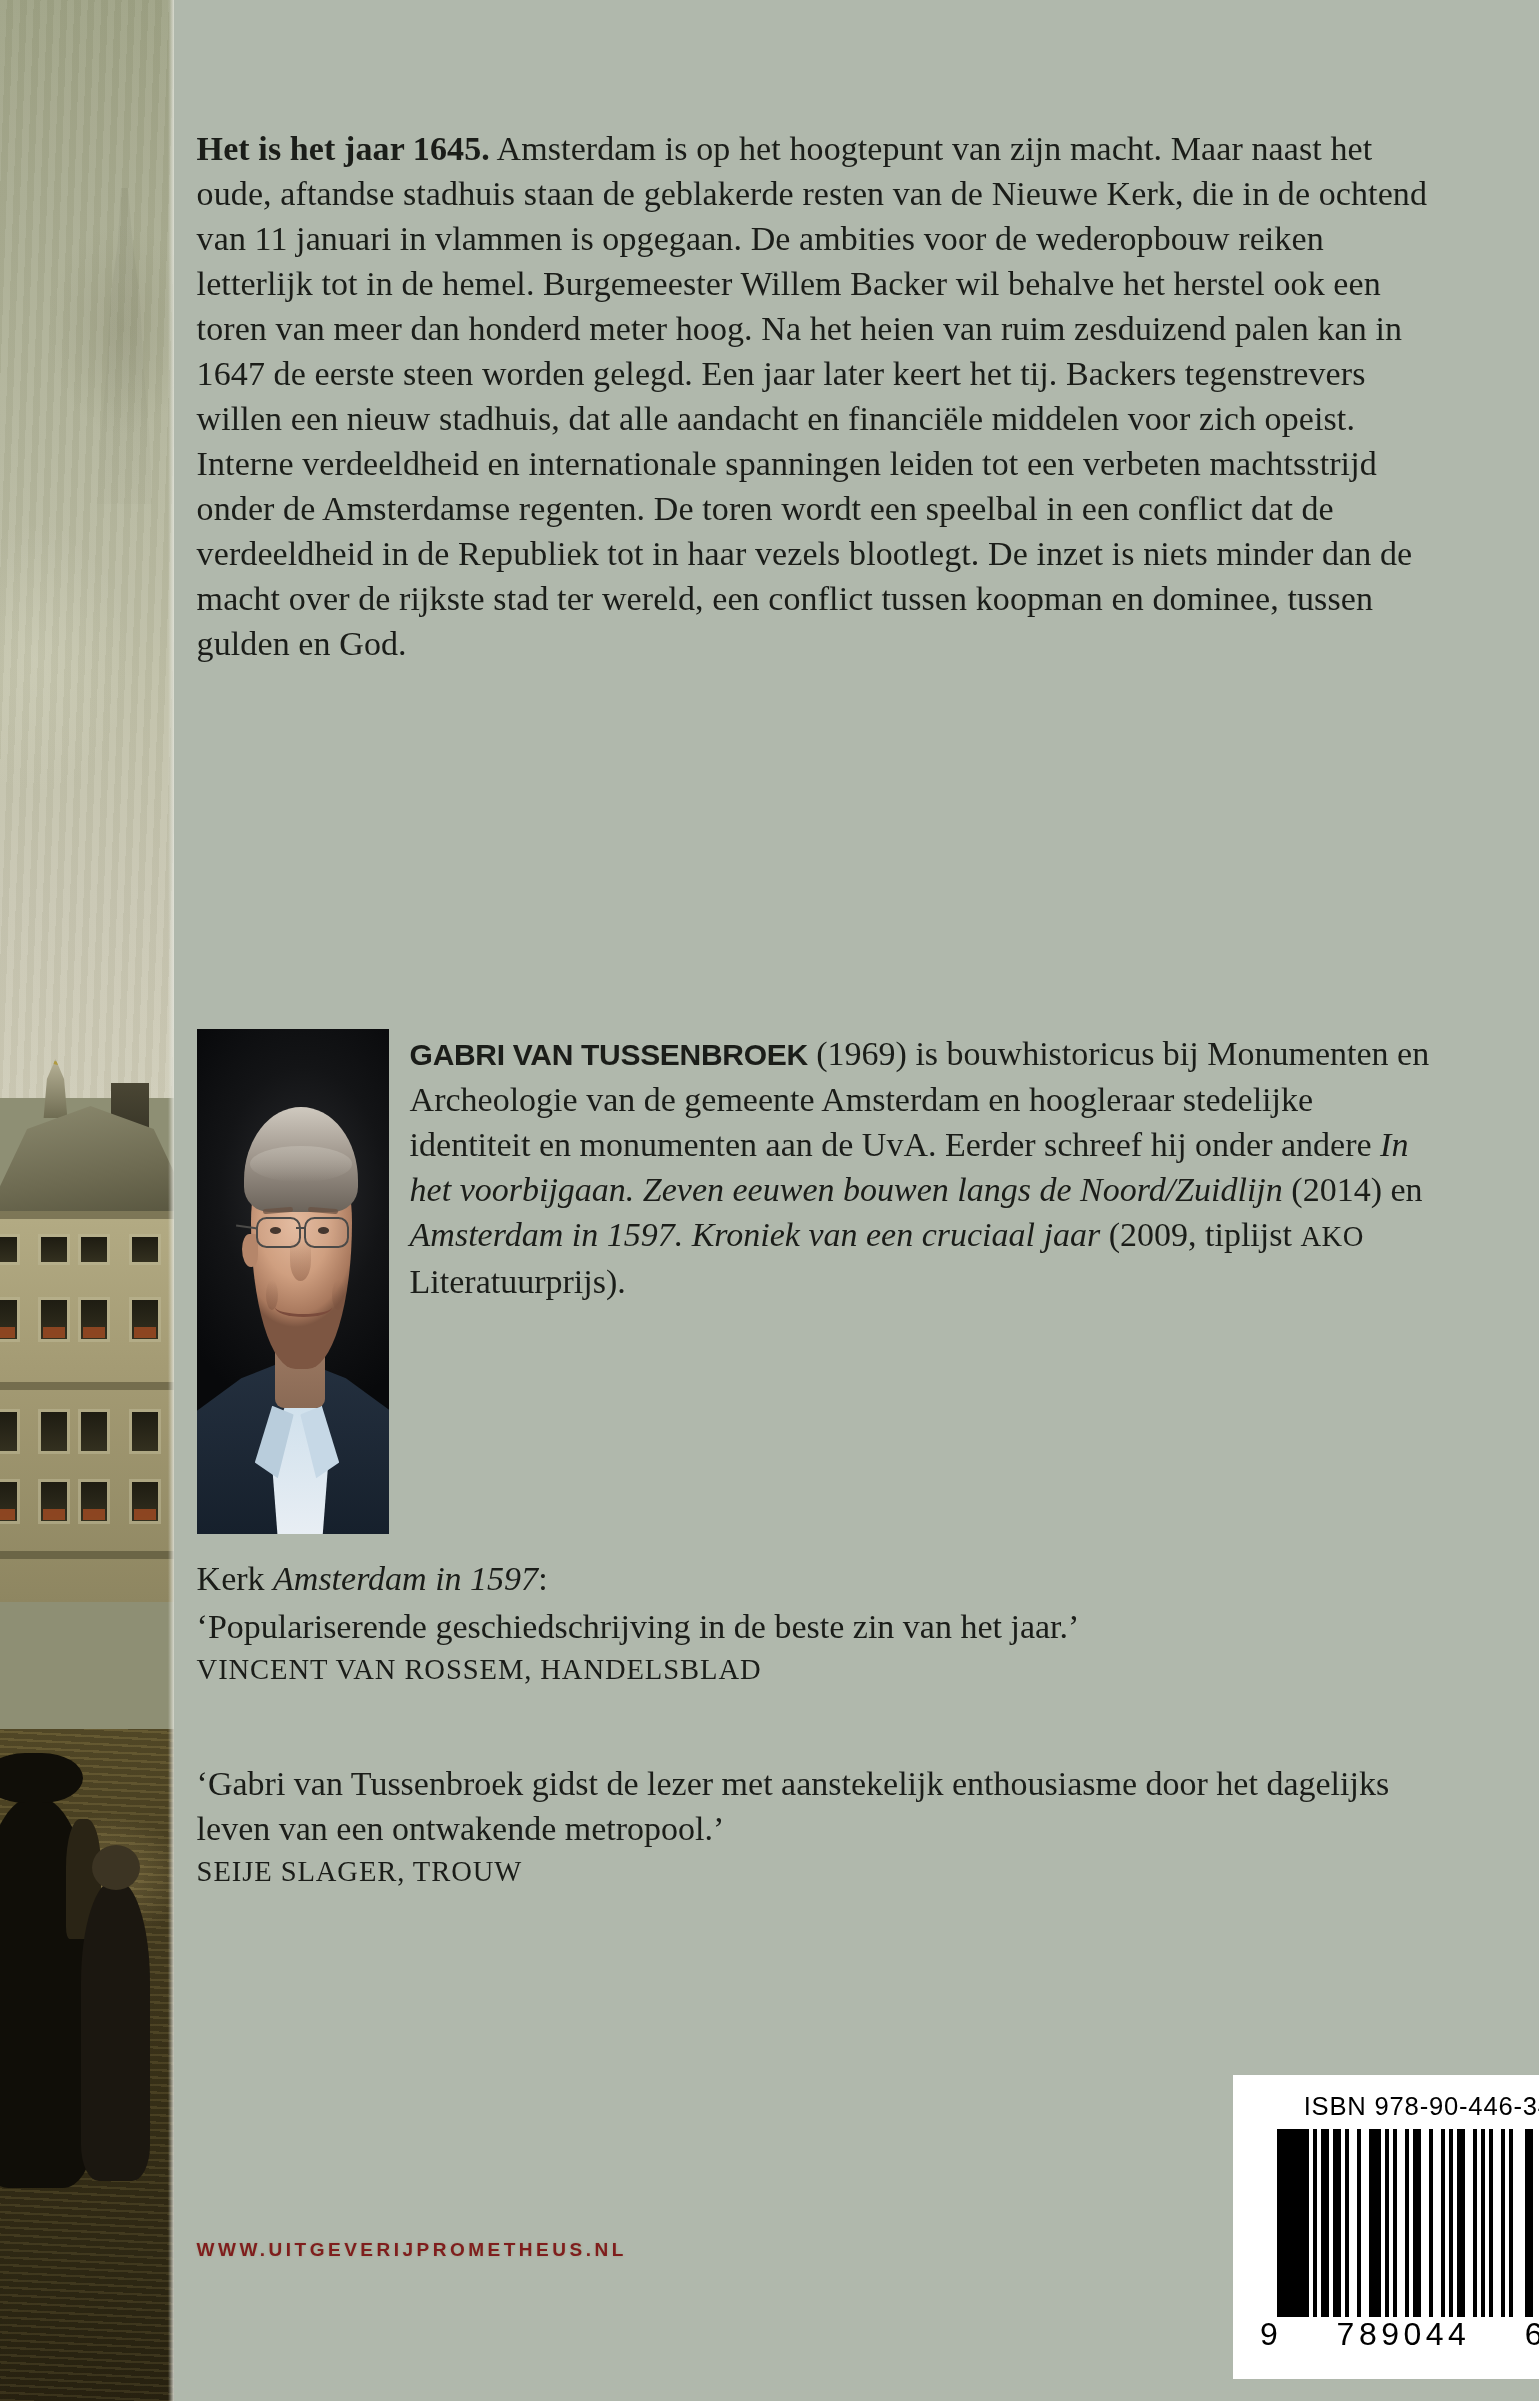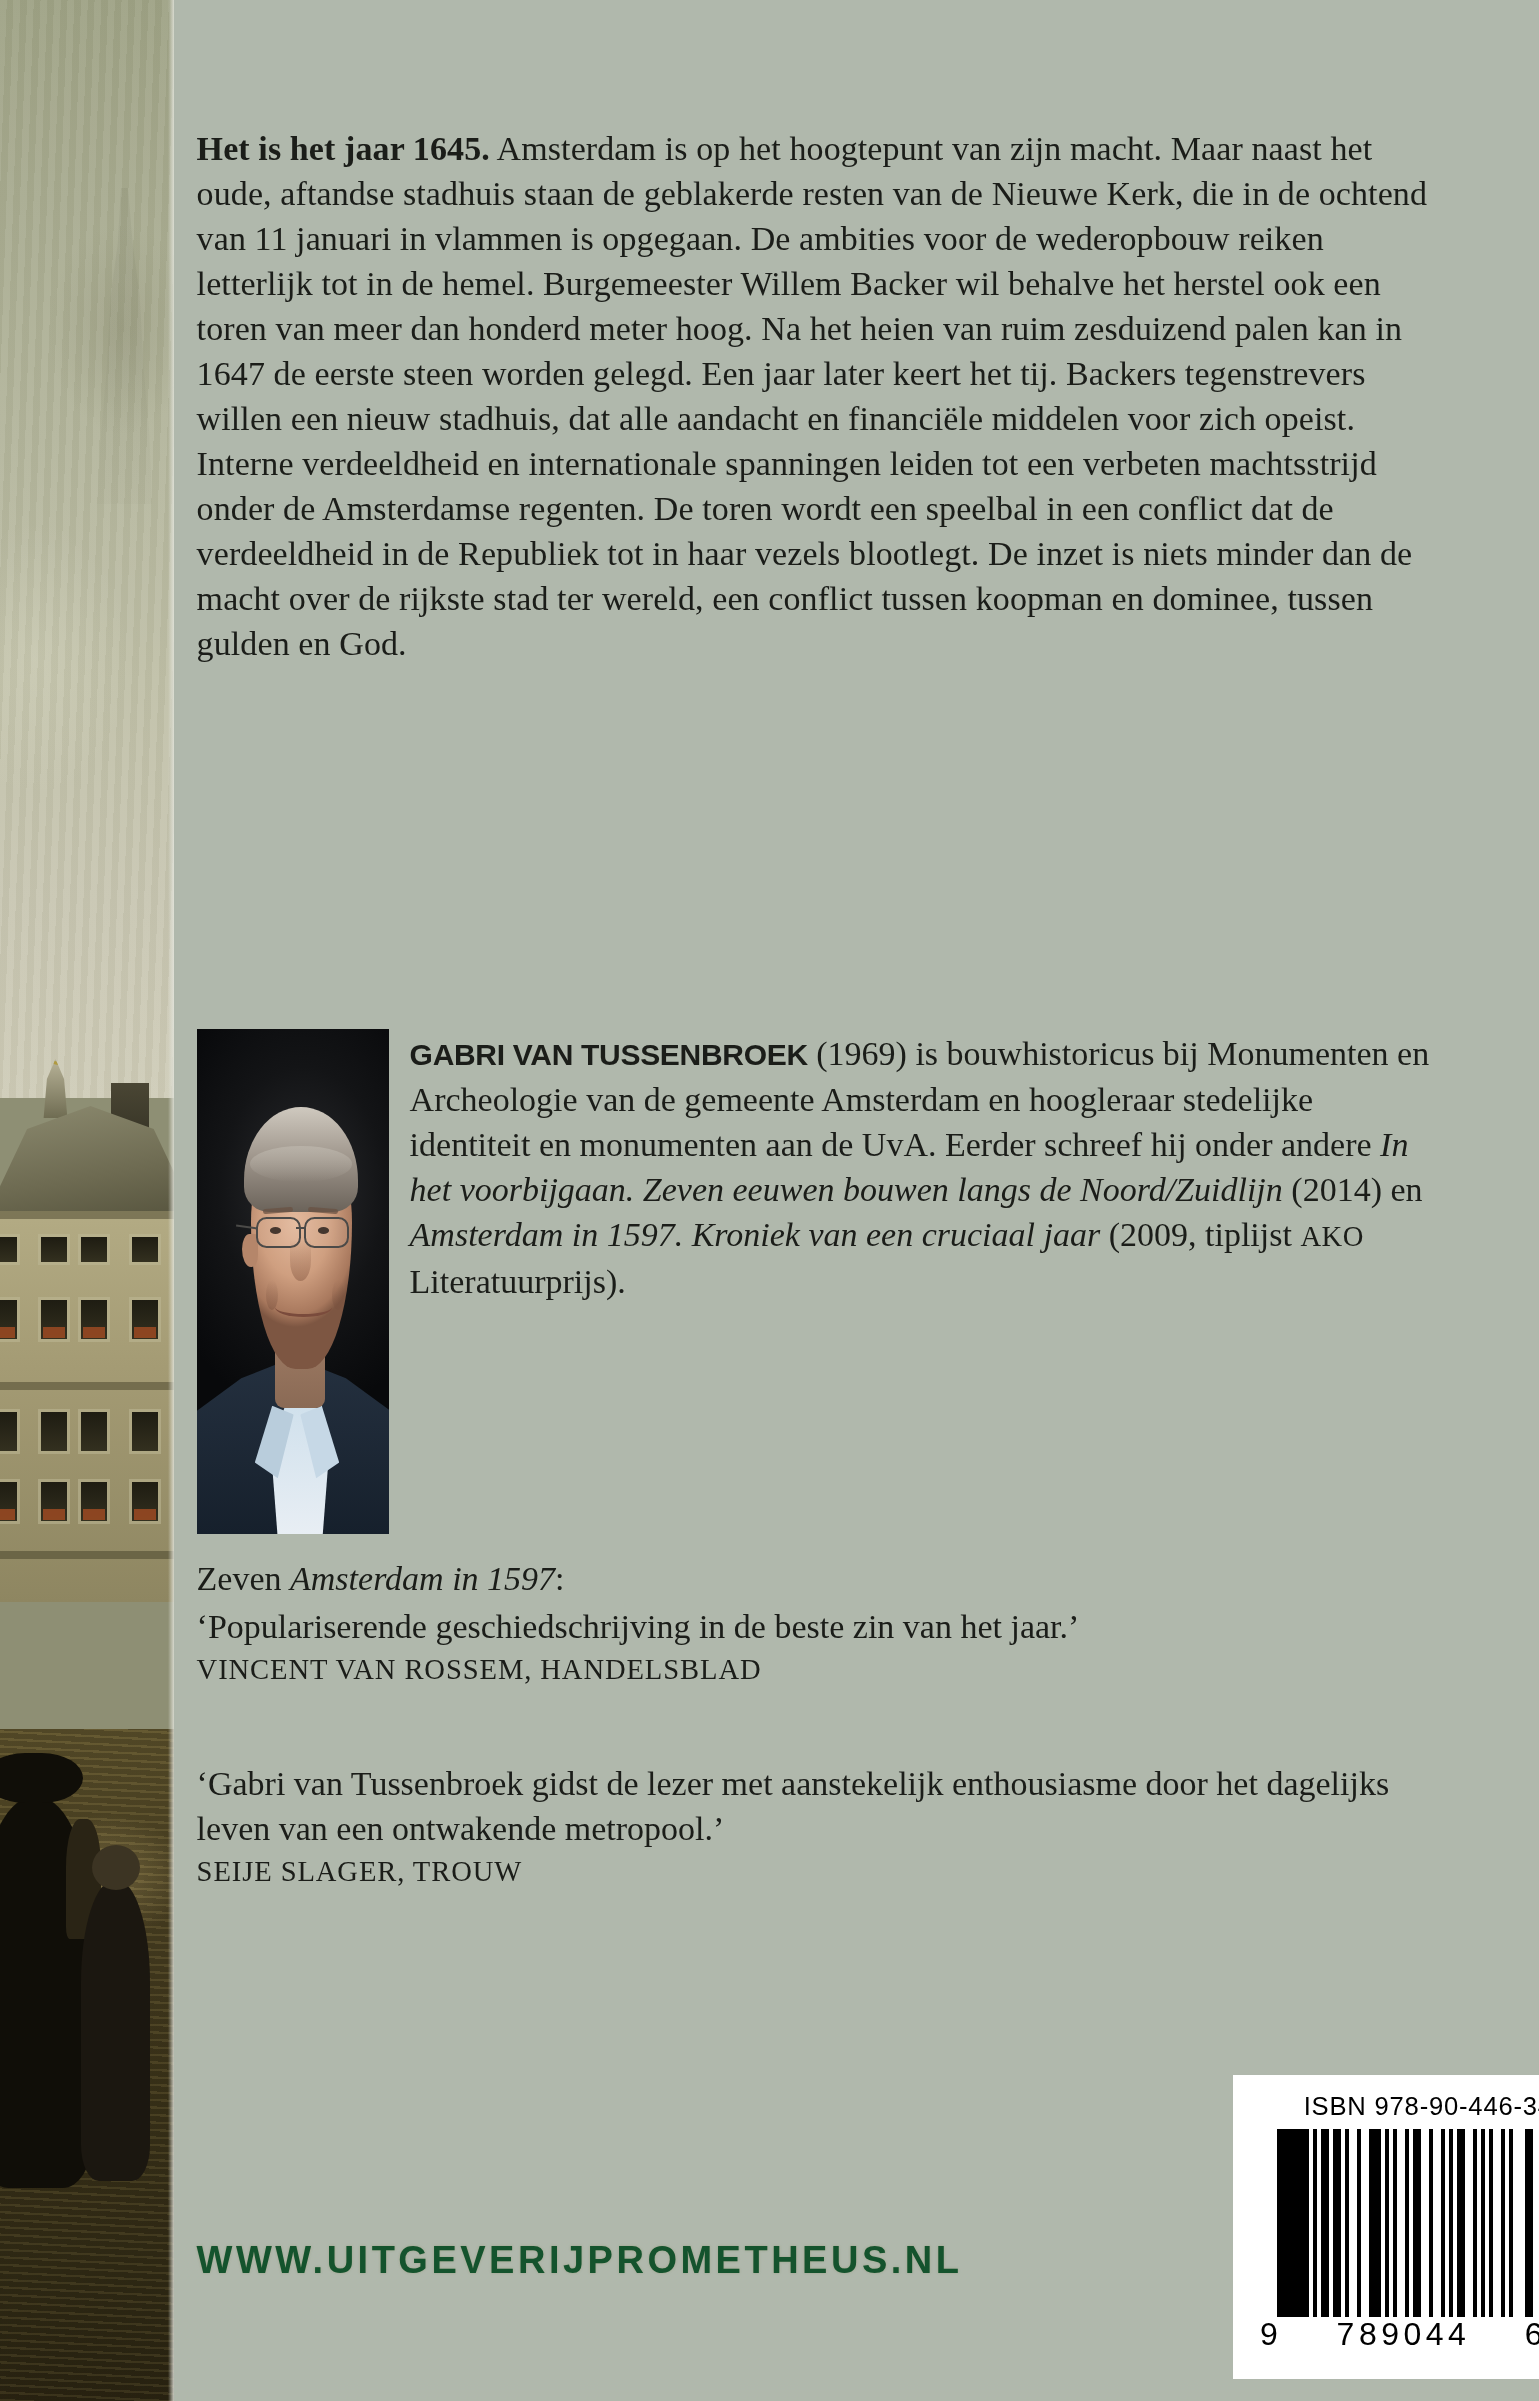--- a/index.html
+++ b/index.html
@@ -249,23 +249,23 @@
     letter-spacing:0.9px;
     line-height:42px;
     margin:0;
   }
   .quote.with-attrib .attrib{display:inline;}
   .gap{height:35px;}
 
   .url{
     position:absolute;left:22.6px;top:2239px;
     font-family:"Liberation Sans",sans-serif;
-    font-size:38px;
+    font-size:19px;
     letter-spacing:3.5px;
-    color:#14532d;
+    color:#7f1d1d;
     text-shadow:0 0 2.3px rgba(120,120,60,.35);
     font-weight:bold;
   }
 
   
   .barcode-box{
     position:absolute;left:1059px;top:2075px;width:445px;height:304px;
     background:#ffffff;
   }
   .isbn-text{
@@ -362,21 +362,21 @@
         <div class="ph-nose"></div>
         <div class="ph-smilecheek l"></div>
         <div class="ph-smilecheek r"></div>
         <div class="ph-mouth"></div>
       </div>
 
       <p class="bio"><span class="name">GABRI VAN TUSSENBROEK</span><span> (1969) is bouwhistoricus bij Monumenten en Archeologie van de gemeente Amsterdam en hoogleraar stedelijke identiteit en monumenten aan de UvA. Eerder schreef hij onder andere </span><i>In het voorbijgaan. Zeven eeuwen bouwen langs de Noord/Zuidlijn</i><span> (2014) en </span><i>Amsterdam in 1597. Kroniek van een cruciaal jaar</i><span> (2009, tiplijst </span><span class="sc">AKO</span><span> Literatuurprijs).</span></p>
     </div>
 
     <div class="reviews">
-      <p class="rev-head"><span>Zeven </span><i>Amsterdam in 1597</i><span>:</span></p>
+      <p class="rev-head"><span>Kerk </span><i>Amsterdam in 1597</i><span>:</span></p>
 
       <p class="quote">‘Populariserende geschiedschrijving in de beste zin van het jaar.’</p>
       <p class="attrib">VINCENT VAN ROSSEM, HANDELSBLAD</p>
 
       <div class="gap"></div>
 
 
       <div class="gap"></div>
 
       <p class="quote">‘Gabri van Tussenbroek gidst de lezer met aanstekelijk enthousiasme door het dagelijks leven van een ontwakende metropool.’</p>

